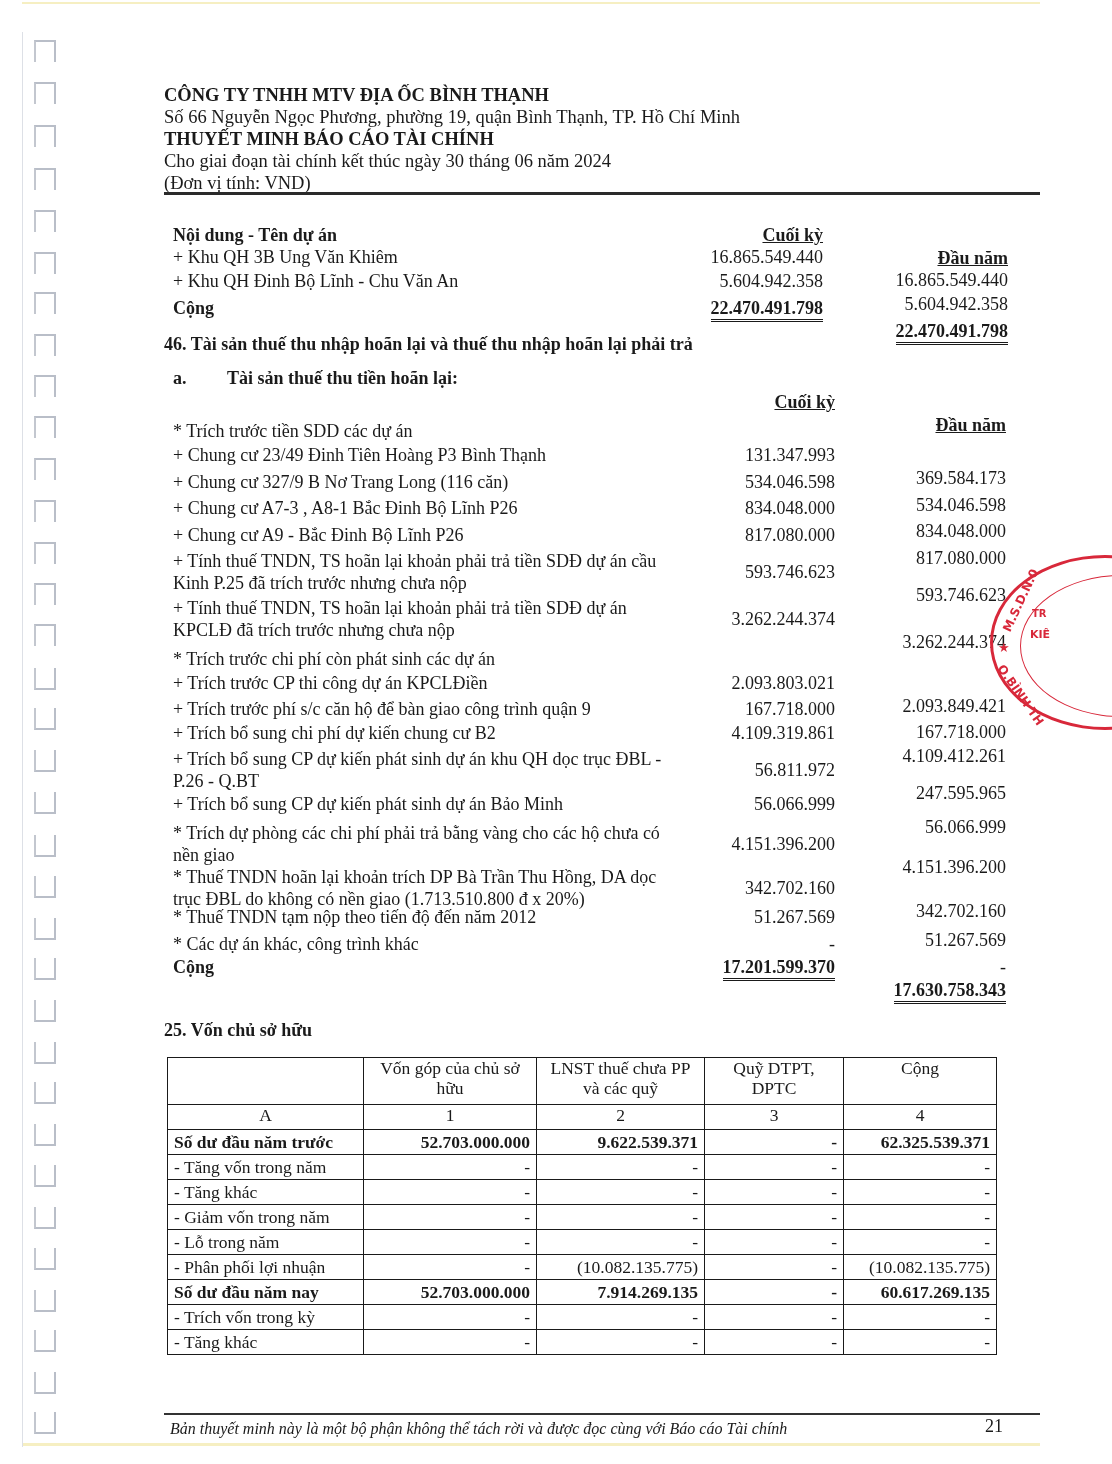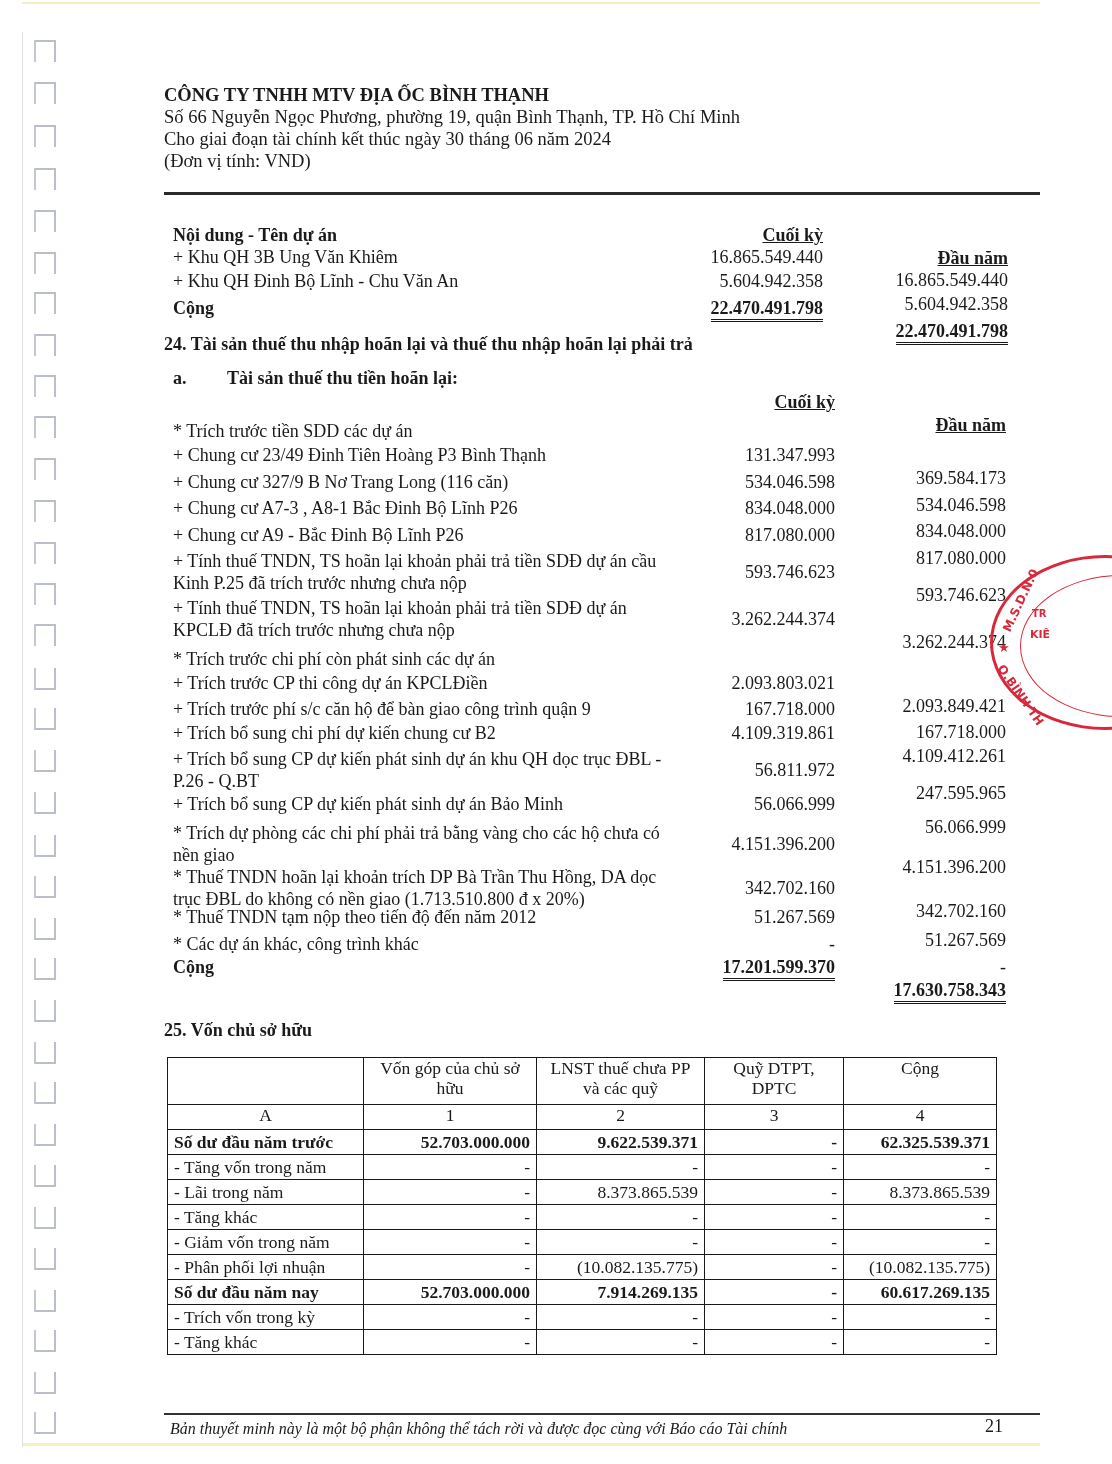--- a/index.html
+++ b/index.html
@@ -98,20 +98,21 @@
     <div class="binder bot" style="top: 1330px;"></div>
     <div class="binder bot" style="top: 1372px;"></div>
     <div class="binder bot" style="top: 1412px;"></div>
   </div>
 
 <div class="page">
 
   <div class="hdr">
     <div class="b">CÔNG TY TNHH MTV ĐỊA ỐC BÌNH THẠNH</div>
     <div>Số 66 Nguyễn Ngọc Phương, phường 19, quận Bình Thạnh, TP. Hồ Chí Minh</div>
+    <div class="b">THUYẾT MINH BÁO CÁO TÀI CHÍNH</div>
     <div>Cho giai đoạn tài chính kết thúc ngày 30 tháng 06 năm 2024</div>
     <div>(Đơn vị tính: VND)</div>
   </div>
   <div class="hdr-rule"></div>
 
   <div class="row bold" style="top:224px">
     <span class="lbl">Nội dung - Tên dự án</span>
     <span class="c1 ul" style="right:185px">Cuối kỳ</span>
     <span class="c2 ul">Đầu năm</span>
   </div>
@@ -124,21 +125,21 @@
     <span class="lbl">+ Khu QH Đinh Bộ Lĩnh - Chu Văn An</span>
     <span class="c1">5.604.942.358</span>
     <span class="c2">5.604.942.358</span>
   </div>
   <div class="row bold" style="top:297px">
     <span class="lbl">Cộng</span>
     <span class="c1 dul">22.470.491.798</span>
     <span class="c2 dul">22.470.491.798</span>
   </div>
 
-  <div class="sec" style="top:334px">24. Tài sản thuế thu nhập hoãn lại và thuế thu nhập hoãn lại phải trả</div>
+  <div class="sec" style="top:334px">46. Tài sản thuế thu nhập hoãn lại và thuế thu nhập hoãn lại phải trả</div>
   <div class="sub-a" style="top:368px">
     <span class="tab">a.</span><span>Tài sản thuế thu tiền hoãn lại:</span>
   </div>
   <div class="row bold" style="top:391px; width:833px">
     <span class="c1 ul" style="right:171px">Cuối kỳ</span>
     <span class="c2 ul">Đầu năm</span>
   </div>
 
   <div id="s24rows">
       <div class="row" style="top: 420px; width: 833px;">
@@ -262,35 +263,35 @@
           <td class="num">62.325.539.371</td>
         </tr>
         <tr>
           <td class="lbl">- Tăng vốn trong năm</td>
           <td class="num">-</td>
           <td class="num">-</td>
           <td class="num">-</td>
           <td class="num">-</td>
         </tr>
         <tr>
-          <td class="lbl">- Lãi trong năm</td>
-          <td class="num">-</td>
-          <td class="num">8.373.865.539</td>
-          <td class="num">-</td>
-          <td class="num">8.373.865.539</td>
-        </tr>
-        <tr>
           <td class="lbl">- Tăng khác</td>
           <td class="num">-</td>
           <td class="num">-</td>
           <td class="num">-</td>
           <td class="num">-</td>
         </tr>
         <tr>
           <td class="lbl">- Giảm vốn trong năm</td>
+          <td class="num">-</td>
+          <td class="num">-</td>
+          <td class="num">-</td>
+          <td class="num">-</td>
+        </tr>
+        <tr>
+          <td class="lbl">- Lỗ trong năm</td>
           <td class="num">-</td>
           <td class="num">-</td>
           <td class="num">-</td>
           <td class="num">-</td>
         </tr>
         <tr>
           <td class="lbl">- Phân phối lợi nhuận</td>
           <td class="num">-</td>
           <td class="num">(10.082.135.775)</td>
           <td class="num">-</td>

